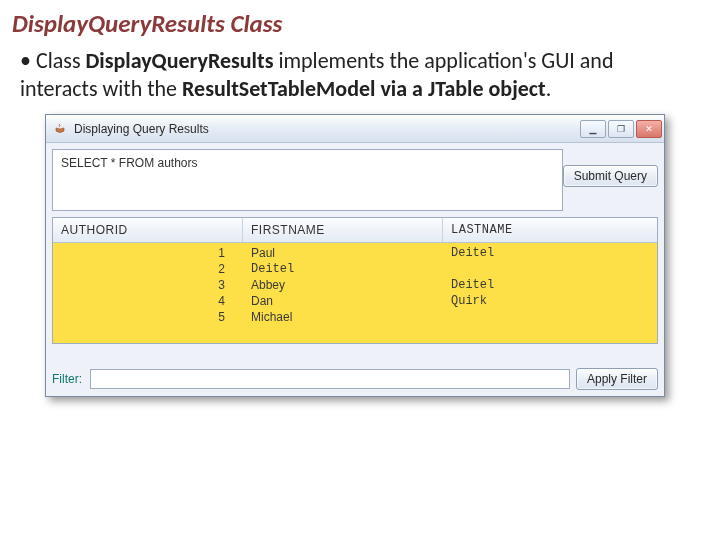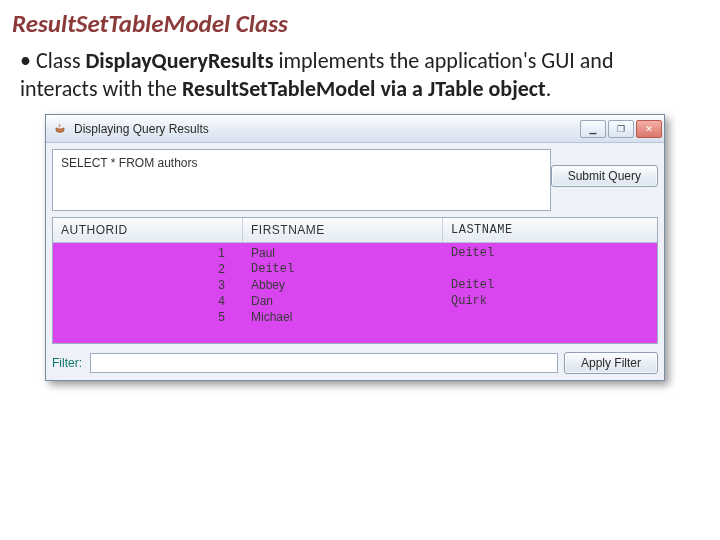--- a/index.html
+++ b/index.html
@@ -94,33 +94,33 @@
     font-family: Tahoma, Arial, sans-serif;
     font-size: 12px;
     color: #333;
     white-space: pre-wrap;
     overflow: hidden;
   }
   .swing-btn {
     border: 1px solid #8fa0b5;
     border-radius: 3px;
     background: linear-gradient(to bottom, #fcfdff 0%, #e9eef5 50%, #dde5ef 100%);
-    padding: 3px 16px;
+    padding: 3px 10px;
     font-size: 12px;
     color: #2a2a2a;
     cursor: default;
     white-space: nowrap;
     box-shadow: 0 0 0 1px rgba(255,255,255,0.6) inset;
   }
   .submit-wrap { padding-top: 16px; padding-right: 0px; }
 
   .table-wrap {
-    margin: 4px 6px 4px 6px;
+    margin: 4px 6px 20px 6px;
     border: 1px solid #9eadc0;
-    background: #d946ef;
+    background: #fde047;
   }
   .thead {
     display: flex;
     background: linear-gradient(to bottom, #fbfcfe, #e4ebf3);
     border-bottom: 1px solid #b8c4d4;
   }
   .th {
     padding: 5px 8px;
     font-size: 12px;
     color: #333;
@@ -150,21 +150,21 @@
   .filter-input {
     flex: 1;
     height: 20px;
     border: 1px solid #9eadc0;
     background: #fff;
   }
 </style>
 </head>
 <body>
 
-<div class="slide-title">ResultSetTableModel Class</div>
+<div class="slide-title">DisplayQueryResults Class</div>
 
 <div class="bullet-text">
   <span class="dot">•</span><span class="body">
     <span>Class </span><b>DisplayQueryResults</b><span> implements the application's GUI and interacts with the </span><b>ResultSetTableModel via a JTable object</b><span>.</span>
   </span>
 </div>
 
 <div class="window">
   <div class="titlebar">
     <span class="java-icon">

